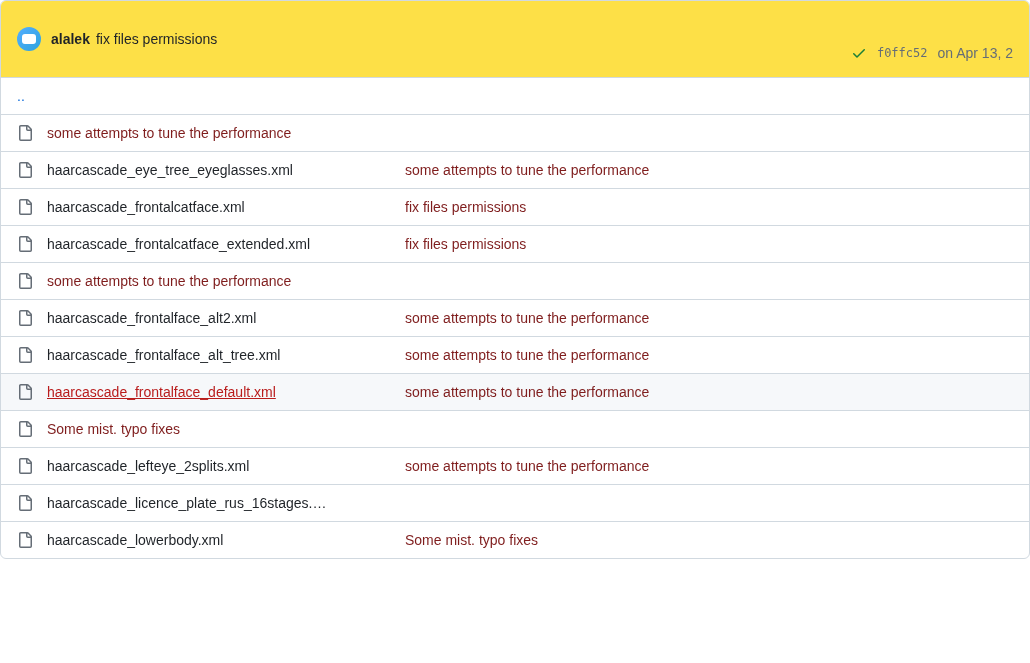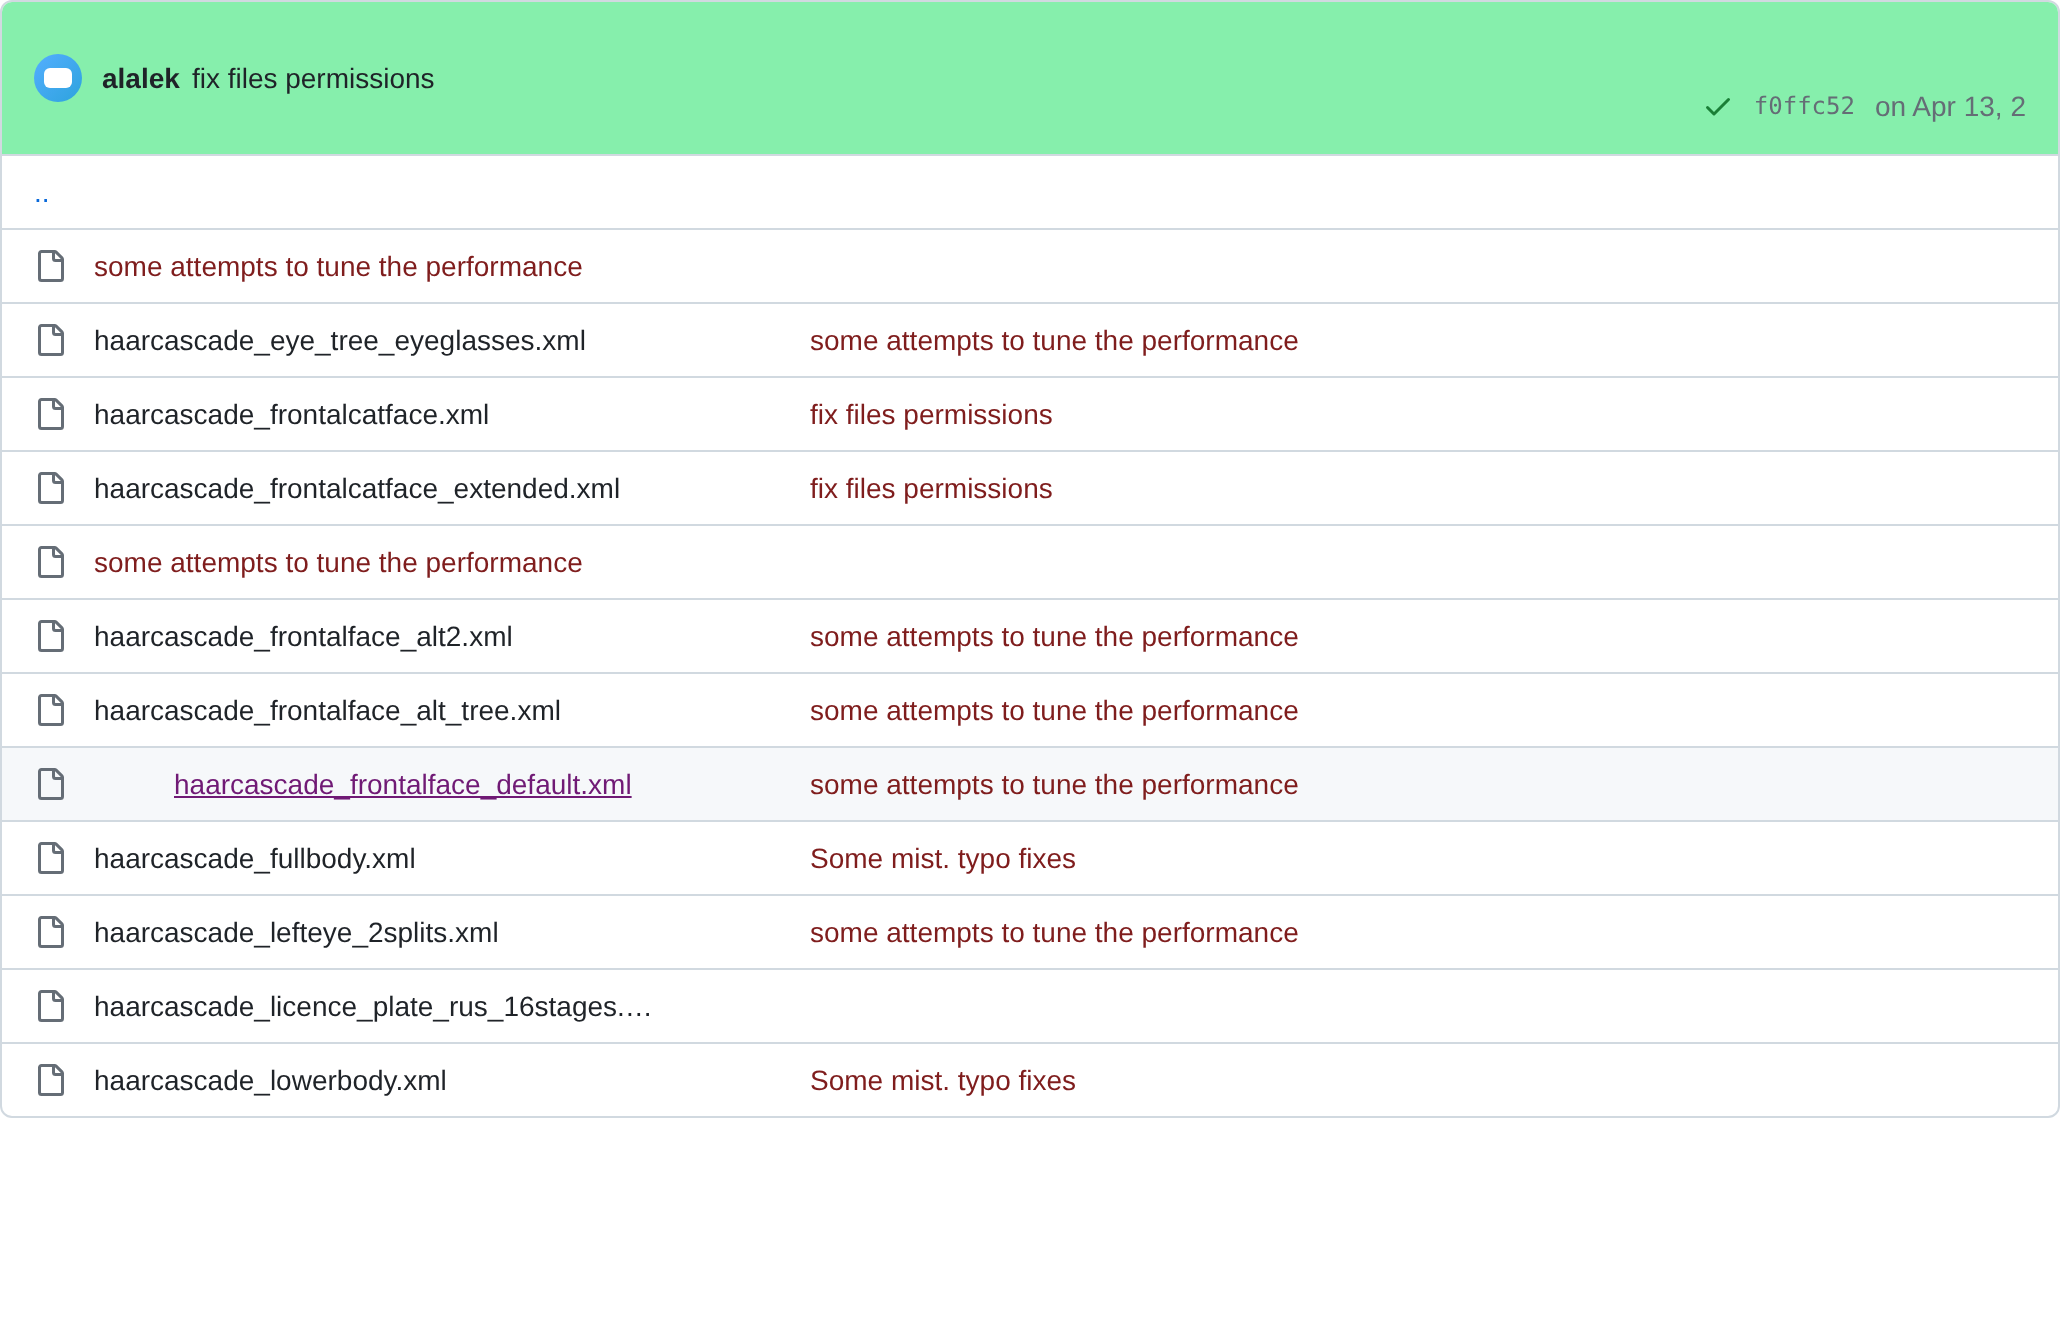--- a/index.html
+++ b/index.html
@@ -11,21 +11,21 @@
     }
     .container {
       border: 1px solid #d1d9e0;
       border-radius: 6px;
       overflow: hidden;
     }
     .header {
       display: flex;
       align-items: center;
       padding: 16px;
-      background: #86efac;
+      background: #fde047;
       border-bottom: 1px solid #d1d9e0;
     }
     .avatar {
       width: 24px;
       height: 24px;
       border-radius: 50%;
       background: linear-gradient(135deg, #54aeff 0%, #2da3dd 100%);
       margin-right: 10px;
       flex-shrink: 0;
       display: flex;
@@ -104,23 +104,22 @@
       color: #7f1d1d;
       cursor: pointer;
       overflow: hidden;
       text-overflow: ellipsis;
       white-space: nowrap;
     }
     .row.hovered {
       background: #f6f8fa;
     }
     .row.hovered .file-link {
-      color: #701a75;
+      color: #b91c1c;
       text-decoration: underline;
-      margin-left: 40px;
     }
     svg { display: block; }
   </style>
 </head>
 <body>
 
 <div class="container">
 
   <div class="header">
     <div class="avatar"></div>
@@ -211,21 +210,20 @@
         </span>
         <div class="col-name"><span class="file-link">haarcascade_frontalface_default.xml</span></div>
         <div class="col-msg">some attempts to tune the performance</div>
       </div>
       <div class="row">
         <span>
           <svg class="file-icon" viewBox="0 0 16 16" fill="currentColor">
             <path d="M2 1.75C2 .784 2.784 0 3.75 0h6.586c.464 0 .909.184 1.237.513l2.914 2.914c.329.328.513.773.513 1.237v9.586A1.75 1.75 0 0 1 13.25 16h-9.5A1.75 1.75 0 0 1 2 14.25Zm1.75-.25a.25.25 0 0 0-.25.25v12.5c0 .138.112.25.25.25h9.5a.25.25 0 0 0 .25-.25V6h-2.75A1.75 1.75 0 0 1 9 4.25V1.5Zm6.75.062V4.25c0 .138.112.25.25.25h2.688l-.011-.013-2.914-2.914-.013-.011Z"></path>
           </svg>
         </span>
-        <div class="col-name"><span class="file-link">haarcascade_fullbody.xml</span></div>
         <div class="col-msg">Some mist. typo fixes</div>
       </div>
       <div class="row">
         <span>
           <svg class="file-icon" viewBox="0 0 16 16" fill="currentColor">
             <path d="M2 1.75C2 .784 2.784 0 3.75 0h6.586c.464 0 .909.184 1.237.513l2.914 2.914c.329.328.513.773.513 1.237v9.586A1.75 1.75 0 0 1 13.25 16h-9.5A1.75 1.75 0 0 1 2 14.25Zm1.75-.25a.25.25 0 0 0-.25.25v12.5c0 .138.112.25.25.25h9.5a.25.25 0 0 0 .25-.25V6h-2.75A1.75 1.75 0 0 1 9 4.25V1.5Zm6.75.062V4.25c0 .138.112.25.25.25h2.688l-.011-.013-2.914-2.914-.013-.011Z"></path>
           </svg>
         </span>
         <div class="col-name"><span class="file-link">haarcascade_lefteye_2splits.xml</span></div>
         <div class="col-msg">some attempts to tune the performance</div>

